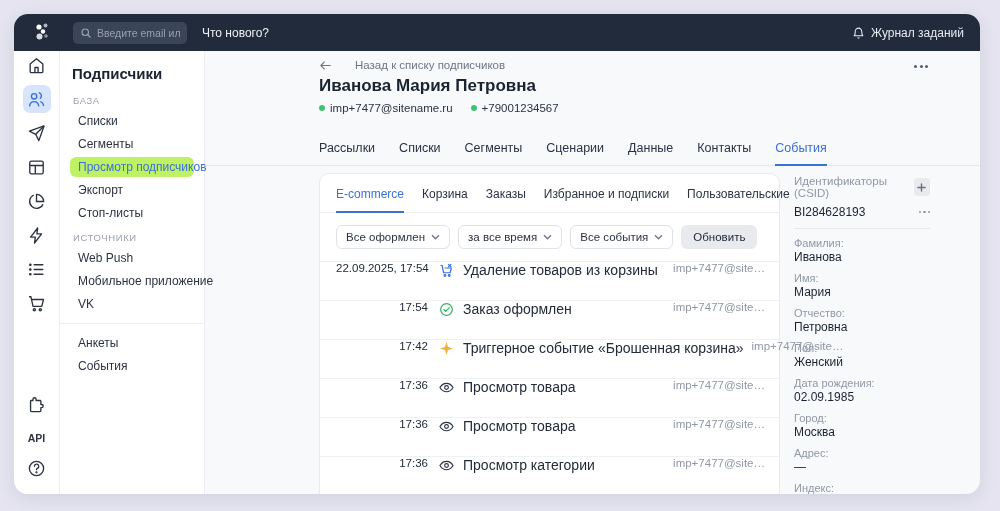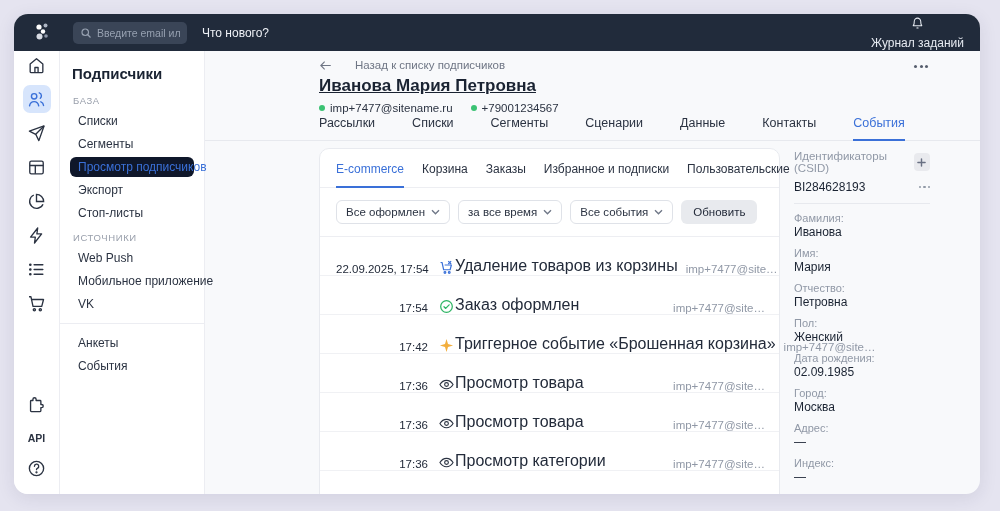--- a/index.html
+++ b/index.html
@@ -15,83 +15,83 @@
             padding:0 16px 0 16px; }
   .logo { width:26px; height:24px; margin-right:10px; }
   .search-box { position:relative; width:114px; height:22px; margin-left:7px; }
   .search-box input { width:100%; height:100%; background:#3a4557; border:none; border-radius:5px;
             color:#c7ced9; font-size:10.5px; padding:0 6px 0 24px; outline:none;
             font-family:"Liberation Sans", sans-serif; }
   .search-box input::placeholder { color:#96a0b0; }
   .search-glyph { position:absolute; left:7px; top:5px; }
   .whats-new { color:#eef1f6; font-size:12px; margin-left:15px; font-weight:500; cursor:pointer; }
   .topbar-right { margin-left:auto; display:flex; align-items:center; gap:6px;
-            color:#e6eaf1; font-size:12px; cursor:pointer;flex-direction:column; }
+            color:#e6eaf1; font-size:12px; cursor:pointer; }
 
   
   .app-body { display:flex; height:443px; }
 
   
   .rail { width:46px; background:#fff; border-right:1px solid #ecedf2; display:flex;
           flex-direction:column; align-items:center; padding:0 0 12px; flex-shrink:0; }
   .rail-btn { width:28px; height:28px; border-radius:7px; display:flex; align-items:center;
           justify-content:center; color:#2b3342; margin-bottom:6px; cursor:pointer; }
   .rail-btn.active { background:#d7e5fc; color:#3a70d8; }
   .rail-spacer { flex:1; }
   .api-label { font-size:10.5px; font-weight:bold; color:#2b3342; margin:8px 0 10px; }
 
   
   .sidebar { width:145px; background:#fff; border-right:1px solid #ecedf2;
              padding:12px 10px; flex-shrink:0; }
   .sb-title { font-size:15px; font-weight:bold; color:#1a2332; margin:2px 2px 13px; }
   .sb-section { font-size:9.5px; color:#9aa0ac; letter-spacing:.6px; margin:9px 3px 5px; }
   .sb-item { font-size:12px; color:#2b3342; padding:3px 8px; border-radius:6px;
              margin-bottom:3px; cursor:pointer; white-space:nowrap; }
-  .sb-item.active { background:#0f172a; color:#3a70d8; }
+  .sb-item.active { background:#bef264; color:#3a70d8; }
   .sb-divider { border-top:1px solid #ecedf2; margin:9px -10px 9px; }
 
   
   .main { flex:1; position:relative; overflow:hidden; }
   .main-header { padding:8px 50px 0 114px; position:relative; }
   .back-link { display:flex; align-items:center; gap:23px; color:#6f7685; font-size:11.5px;
                cursor:pointer; width:max-content; }
-  .person-name { font-size:17px; font-weight:bold; color:#1a2332; margin-top:5px;text-decoration:underline; }
+  .person-name { font-size:17px; font-weight:bold; color:#1a2332; margin-top:5px; }
   .contacts { display:flex; gap:18px; margin-top:6px; }
   .contact { display:flex; align-items:center; font-size:11.5px; color:#2b3342; }
   .dot { width:6px; height:6px; border-radius:50%; background:#3bc273; margin-right:5px; }
   .kebab { position:absolute; right:52px; top:14px; display:flex; gap:2.5px; cursor:pointer; }
   .kebab i { width:3px; height:3px; border-radius:50%; background:#565e6d; }
 
-  .main-tabs { display:flex; gap:37px; padding:0 50px 0 114px; margin-top:2px;
+  .main-tabs { display:flex; gap:24px; padding:0 50px 0 114px; margin-top:27px;
                border-bottom:1px solid #e7e9ee; font-size:12.5px; color:#2b3342; }
   .main-tab { padding-bottom:9px; cursor:pointer; }
   .main-tab.active { color:#3a70d8; border-bottom:2px solid #3a70d8; margin-bottom:-1px; }
 
   .content { display:flex; align-items:flex-start; padding:7px 50px 0 114px; height:296px; }
 
   
   .card { width:461px; background:#fff; border:1px solid #e8eaef; border-radius:10px;
           flex-shrink:0; min-height:345px; }
   .card-tabs { display:flex; gap:18px; padding:13px 16px 0; border-bottom:1px solid #edeef2;
                font-size:12px; color:#2b3342; }
   .card-tab { padding-bottom:10px; cursor:pointer; white-space:nowrap; }
   .card-tab.active { color:#3a70d8; border-bottom:2px solid #3a70d8; margin-bottom:-1px; }
   .filters { display:flex; gap:8px; padding:12px 16px; border-bottom:1px solid #edeef2; }
   .filter-btn { display:flex; align-items:center; gap:6px; border:1px solid #dfe2e8;
                 border-radius:6px; padding:5px 9px; font-size:11.5px; color:#2b3342;
                 background:#fff; cursor:pointer; font-family:inherit; white-space:nowrap; }
   .refresh-btn { background:#e8eaee; border:none; border-radius:6px; padding:5px 12px;
                  font-size:11.5px; font-weight:500; color:#242b3a; cursor:pointer;
                  font-family:inherit; }
-  .row { display:flex; align-items:flex-end; height:39px; border-bottom:1px solid #f0f1f4;
+  .row { display:flex; align-items:flex-start; height:39px; border-bottom:1px solid #f0f1f4;
          padding:0 14px 0 16px; cursor:pointer; }
   .row-date { width:92px; text-align:right; font-size:11.5px; color:#232b3a; flex-shrink:0;
               white-space:nowrap; }
   .row-icon { margin-left:11px; width:16px; height:16px; display:flex; align-items:center; flex-shrink:0; }
-  .row-title { margin-left:0; font-size:16px; color:#232b3a; white-space:nowrap; }
+  .row-title { margin-left:8px; font-size:14px; color:#232b3a; white-space:nowrap; }
   .row-contact { margin-left:auto; font-size:11.5px; color:#9098a6; white-space:nowrap; padding-left:8px; }
 
   
   .panel { width:152px; margin-left:14px; padding-top:2px; }
   .panel-head { display:flex; justify-content:space-between; align-items:center;
                 color:#9098a6; font-size:11.5px; }
   .plus-btn { width:18px; height:18px; background:#e9eaee; border-radius:4px; display:flex;
               align-items:center; justify-content:center; cursor:pointer; }
   .csid-row { display:flex; justify-content:space-between; align-items:center; margin-top:6px;
               color:#1a2332; font-size:12px; }

